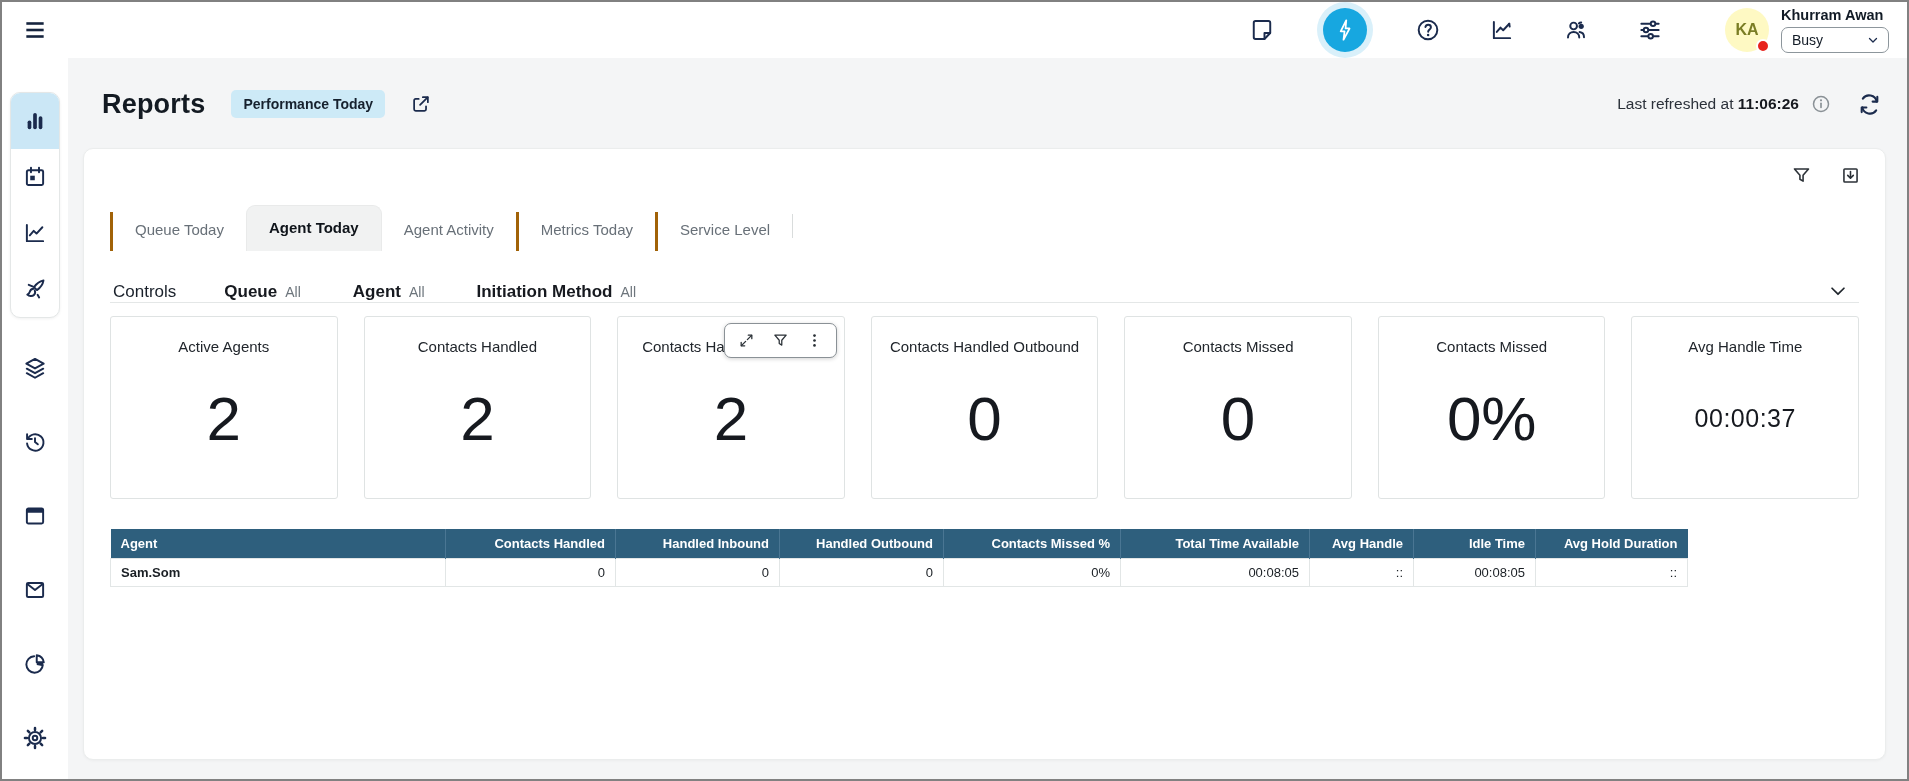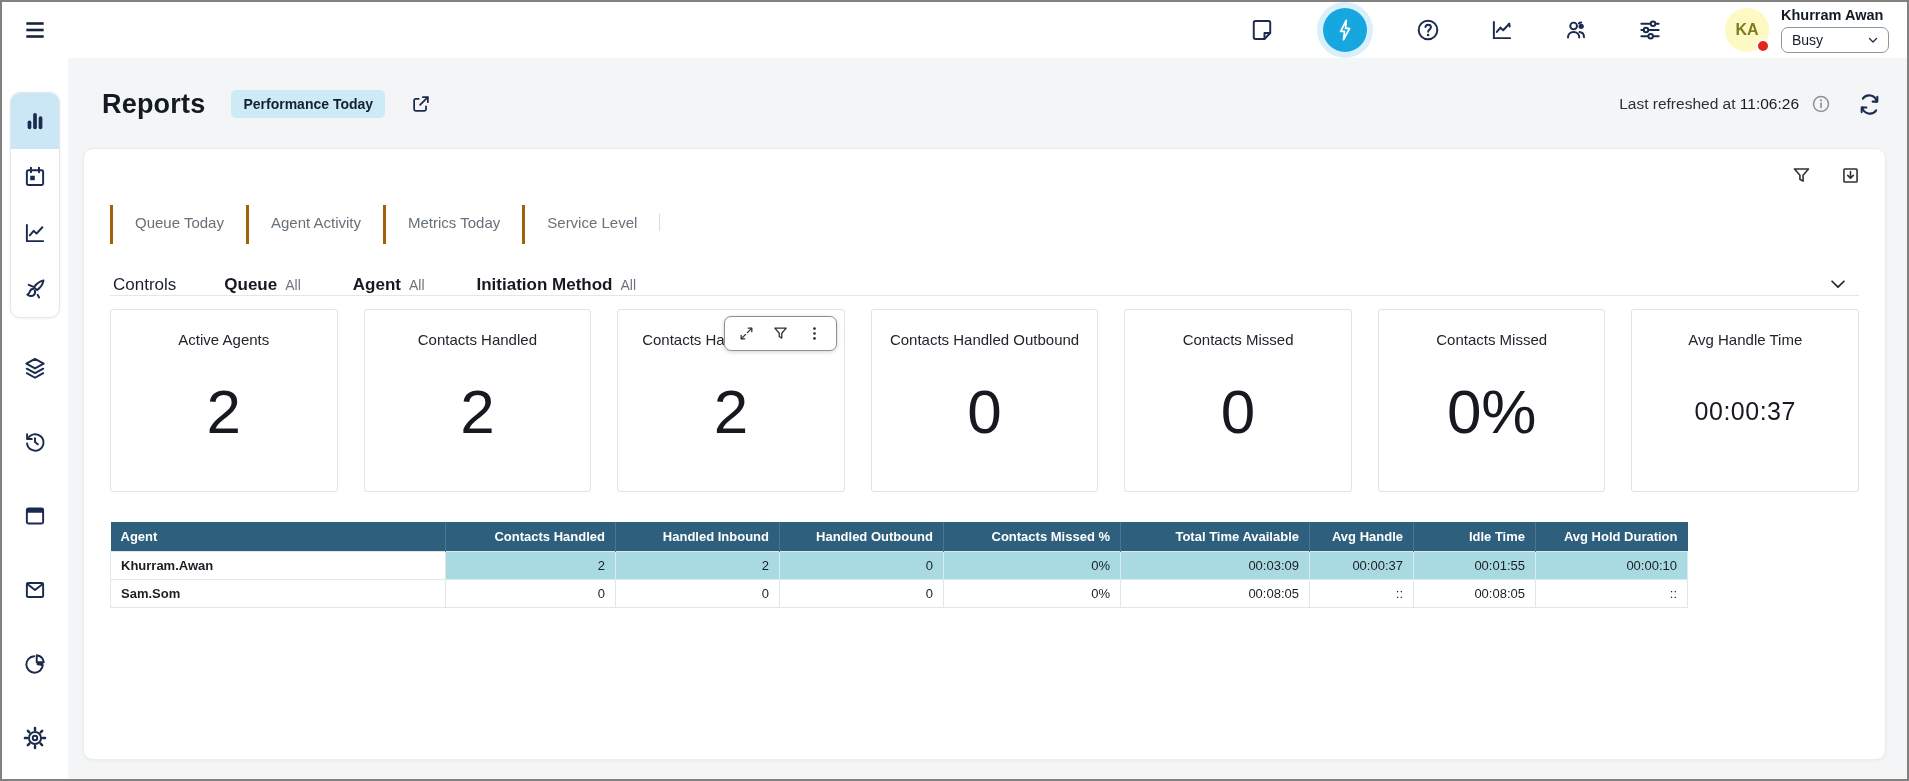--- a/index.html
+++ b/index.html
@@ -50,21 +50,21 @@
   .sidebar-loose { margin-top: 37px; display: flex; flex-direction: column; gap: 48px; align-items: center; }
 
   .main { flex: 1; background: #f4f5f6; padding: 0 21px 0 15px; }
   .page-header { display: flex; align-items: center; margin: 24px 0 0 19px; height: 44px; }
   .page-title { font-size: 27px; font-weight: 700; color: #131a22; letter-spacing: .2px; }
   .badge { margin-left: 26px; background: #cdeaf7; border-radius: 5px; padding: 6px 12px;
            font-size: 14px; font-weight: 700; color: #16212e; border: none; cursor: pointer; }
   .ext-link { margin-left: 25px; }
   .refresh-group { margin-left: auto; display: flex; align-items: center; gap: 12px; margin-right: 4px; }
   .refresh-text { font-size: 15.5px; color: #2b313a; }
-  .refresh-text b { font-weight: 400; color: #16191f; }
+  .refresh-text b { font-weight: 700; color: #16191f; }
 
   
   .report-card { margin-top: 22px; height: 612px; background: #fff; border: 1px solid #ebeded;
                  border-radius: 10px; position: relative; padding: 0 26px;
                  box-shadow: 0 1px 3px rgba(0,0,0,.04); }
   .card-actions { position: absolute; top: 16px; right: 24px; display: flex; gap: 28px; }
 
   .tabs { margin-top: 56px; display: flex; align-items: flex-end; }
   .tab { position: relative; padding: 9px 22px 13px; font-size: 15px; color: #687078;
          background: none; border: none; border-left: 3px solid #a16207; cursor: pointer; }
@@ -348,20 +348,21 @@
               <rect x="4.5" y="4.5" width="15" height="15" rx="1"></rect>
               <path d="M12 7.5v7.2"></path>
                 <path d="M8.8 11.8 12 15l3.2-3.2"></path>
             </g>
           </svg>
         </button>
       </div>
 
       <div class="tabs" id="tabs">
           <button class="tab ">Queue Today</button>
+          <button class="tab active">Agent Today</button>
           <button class="tab ">Agent Activity</button>
           <button class="tab ">Metrics Today</button>
           <button class="tab ">Service Level</button>
           <div class="tab-end"></div>
         </div>
 
       <div class="controls">
         <span class="controls-label">Controls</span>
         <div id="filters" style="display:flex;align-items:center;">
             <button class="filter-chip">
@@ -462,31 +463,20 @@
               <th>Handled Inbound</th>
               <th>Handled Outbound</th>
               <th>Contacts Missed %</th>
               <th>Total Time Available</th>
               <th>Avg Handle</th>
               <th>Idle Time</th>
               <th>Avg Hold Duration</th>
             </tr>
           </thead>
           <tbody>
-            <tr class="highlight">
-              <td class="agent">Khurram.Awan</td>
-              <td class="num">2</td>
-              <td class="num">2</td>
-              <td class="num">0</td>
-              <td class="num">0%</td>
-              <td class="num">00:03:09</td>
-              <td class="num">00:00:37</td>
-              <td class="num">00:01:55</td>
-              <td class="num">00:00:10</td>
-            </tr>
             <tr class="">
               <td class="agent">Sam.Som</td>
               <td class="num">0</td>
               <td class="num">0</td>
               <td class="num">0</td>
               <td class="num">0%</td>
               <td class="num">00:08:05</td>
               <td class="num">::</td>
               <td class="num">00:08:05</td>
               <td class="num">::</td>

